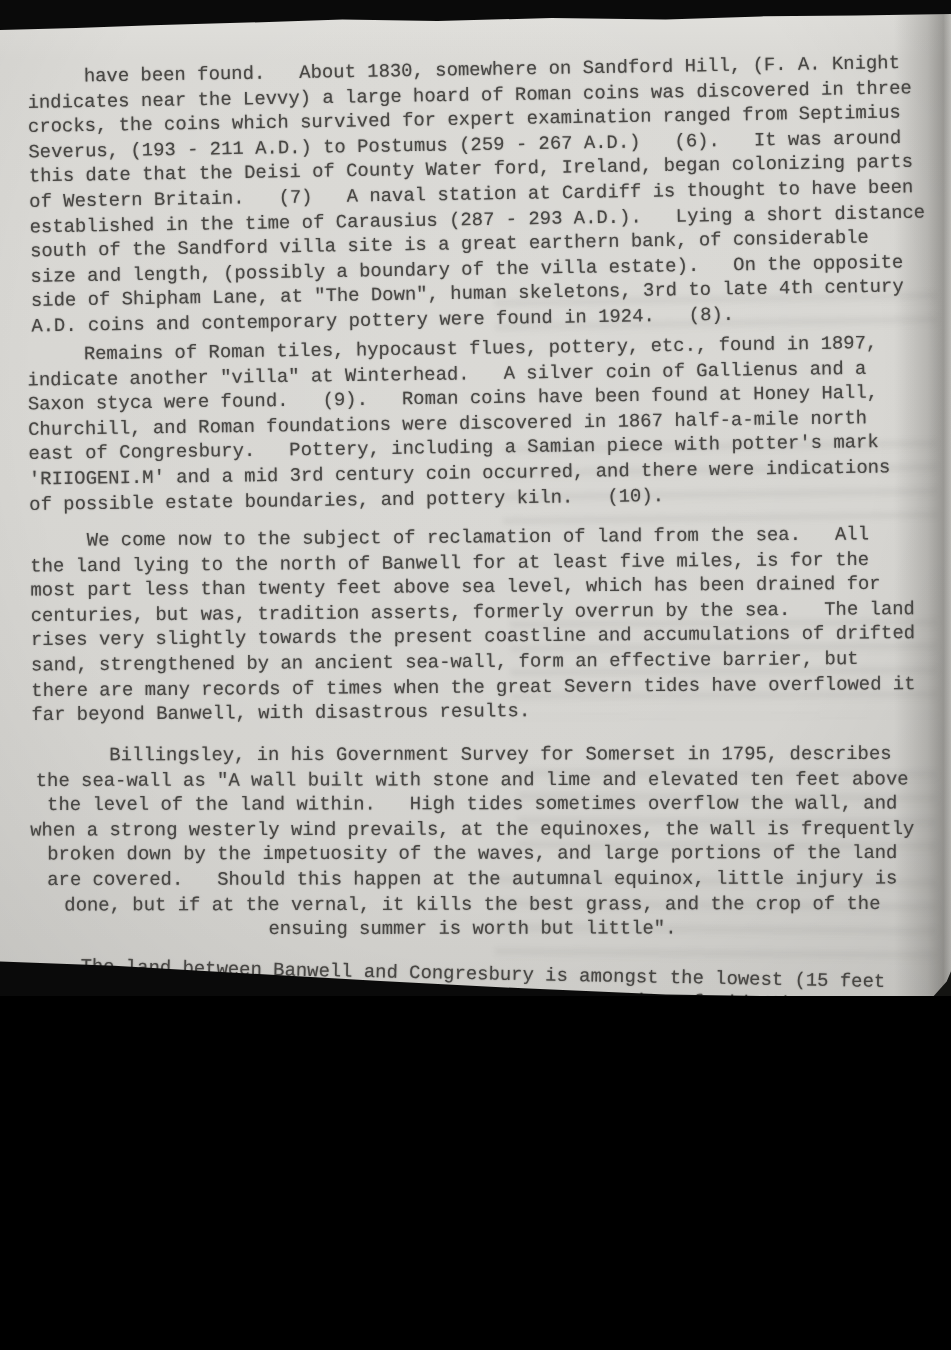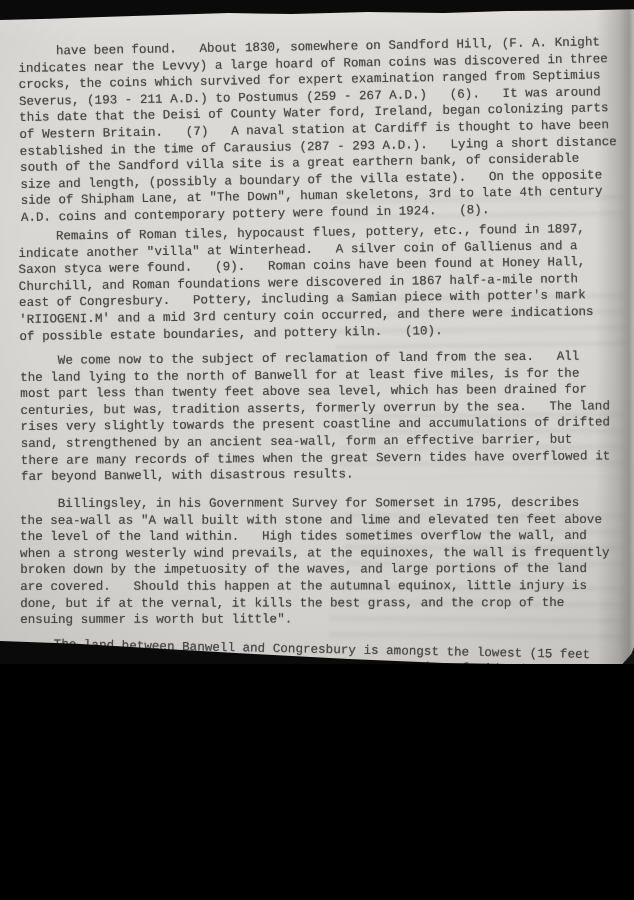--- a/index.html
+++ b/index.html
@@ -33,21 +33,21 @@
   .para,.footnotes,.pagenum{
     position:absolute;white-space:pre;color:#403f3c;
     font-size:12.6px;letter-spacing:0;
     text-shadow:0 0 1px rgba(64,62,60,.65);
     transform-origin:left top;opacity:.94;
   }
   .para{line-height:16.6px;}
   .p1{left:18px;top:44px;transform:rotate(-.95deg);}
   .p2{left:18px;top:229px;transform:rotate(-.8deg);}
   .p3{left:20px;top:353px;transform:rotate(-.45deg);}
-  .p4{left:20px;top:496px;transform:rotate(-.1deg);}
+  .p4{left:20px;top:496px;transform:rotate(-.1deg);text-align:center;}
   .p5{left:16px;top:637px;transform:rotate(1.1deg);line-height:15.9px;}
   .rule{
     position:absolute;left:-5px;top:760px;width:650px;height:2.4px;
     background:#181816;transform:rotate(1.35deg);transform-origin:left center;
     box-shadow:0 1.5px 1.5px rgba(25,25,23,.35);
   }
   .footnotes{left:20px;top:787px;line-height:16.2px;transform:rotate(1.6deg);}
   .pagenum{left:292px;top:861px;transform:rotate(.9deg);letter-spacing:2px;}
   .speck{position:absolute;left:248px;top:846px;width:3px;height:3px;border-radius:50%;background:#55534f;opacity:.8;}
   .edge-top{

